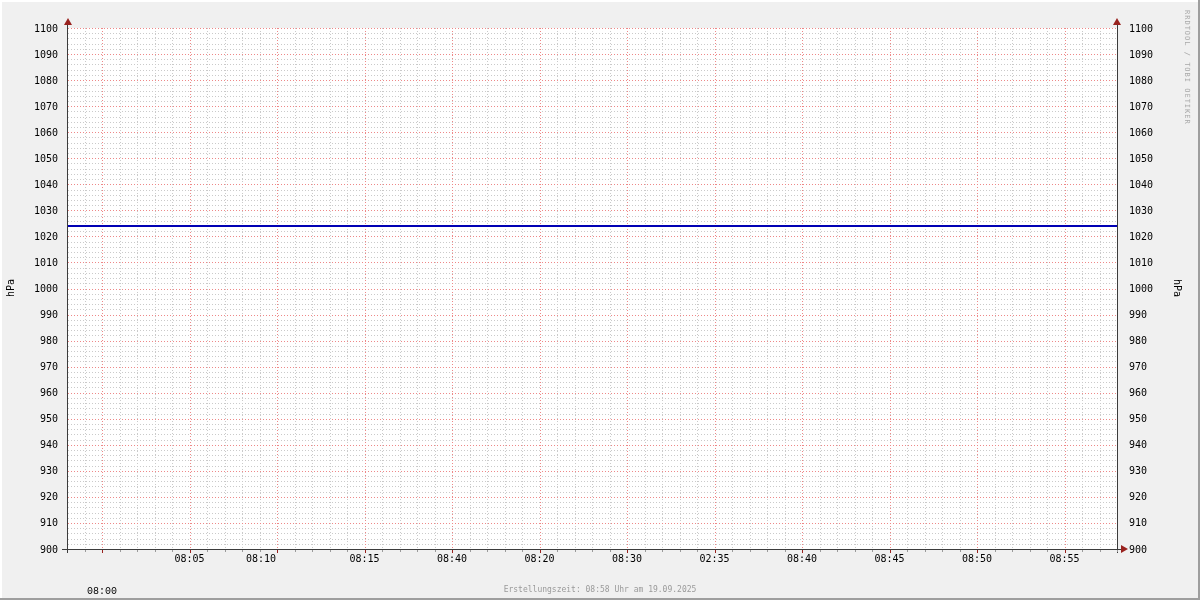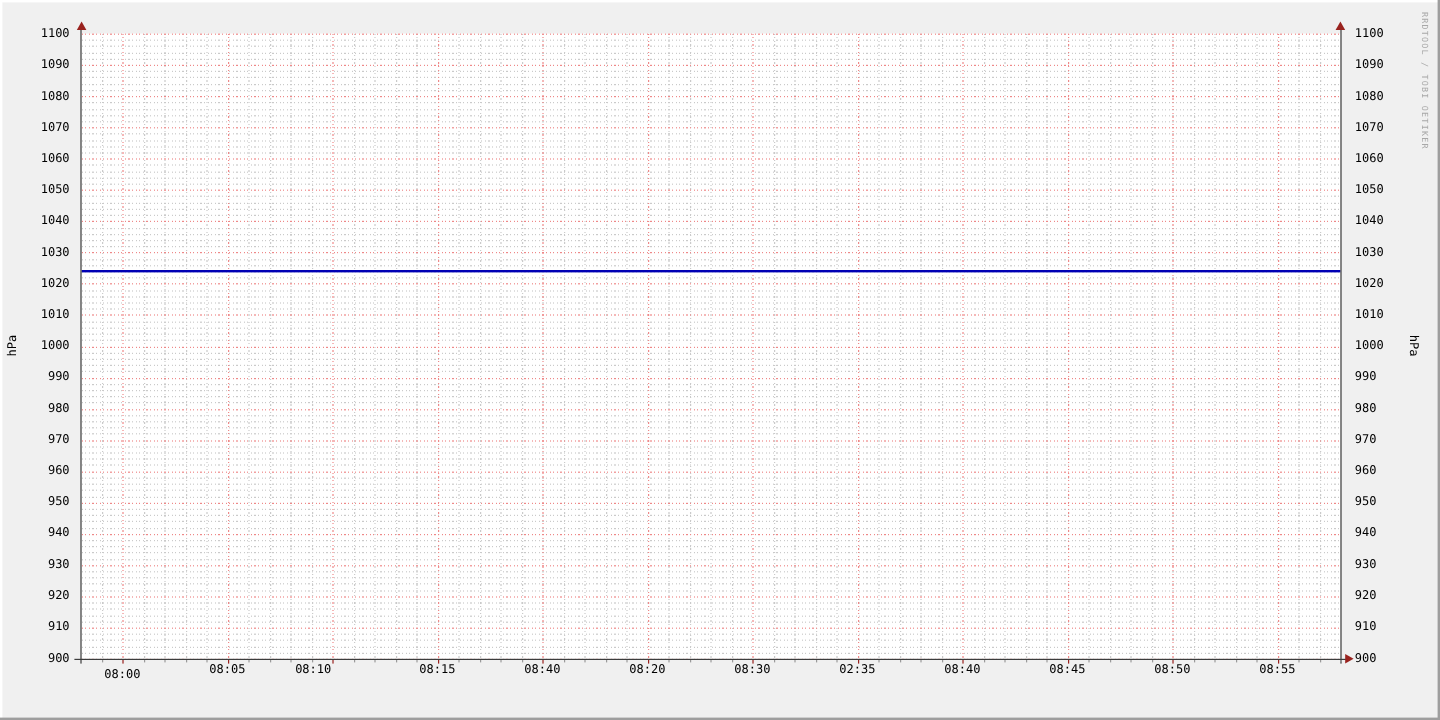--- a/index.html
+++ b/index.html
@@ -272,21 +272,21 @@
       <div class="ylab l" style="left: 18px; top: 439.3px;">940</div>
       <div class="ylab" style="left: 1129px; top: 439.3px;">940</div>
       <div class="ylab l" style="left: 18px; top: 465.35px;">930</div>
       <div class="ylab" style="left: 1129px; top: 465.35px;">930</div>
       <div class="ylab l" style="left: 18px; top: 491.4px;">920</div>
       <div class="ylab" style="left: 1129px; top: 491.4px;">920</div>
       <div class="ylab l" style="left: 18px; top: 517.45px;">910</div>
       <div class="ylab" style="left: 1129px; top: 517.45px;">910</div>
       <div class="ylab l" style="left: 18px; top: 543.5px;">900</div>
       <div class="ylab" style="left: 1129px; top: 543.5px;">900</div>
-      <div class="xlab" style="left: 77px; top: 557px;">08:00</div>
+      <div class="xlab" style="left: 77px; top: 586px; font-family: Liberation Mono, monospace;">08:00</div>
       <div class="xlab" style="left: 164.5px; top: 553px;">08:05</div>
       <div class="xlab" style="left: 236px; top: 553px;">08:10</div>
       <div class="xlab" style="left: 339.5px; top: 553px;">08:15</div>
       <div class="xlab" style="left: 427px; top: 553px;">08:40</div>
       <div class="xlab" style="left: 514.5px; top: 553px;">08:20</div>
       <div class="xlab" style="left: 602px; top: 553px;">08:30</div>
       <div class="xlab" style="left: 689.5px; top: 553px;">02:35</div>
       <div class="xlab" style="left: 777px; top: 553px;">08:40</div>
       <div class="xlab" style="left: 864.5px; top: 553px;">08:45</div>
       <div class="xlab" style="left: 952px; top: 553px;">08:50</div>
@@ -352,13 +352,14 @@
       <div class="tick" style="left: 1099.5px; top: 550px; height: 2px; background: rgb(154, 154, 154);"></div>
       <div class="tick" style="left: 1117px; top: 550px; height: 2px; background: rgb(154, 154, 154);"></div>
     </div>
 
   <div class="axis-unit left">hPa</div>
   <div class="axis-unit right">hPa</div>
 
   <div class="watermark">RRDTOOL / TOBI OETIKER</div>
 
 
+  <div class="footer">Erstellungszeit: 08:58 Uhr am 19.09.2025</div>
 </div>
 
 </body></html>

